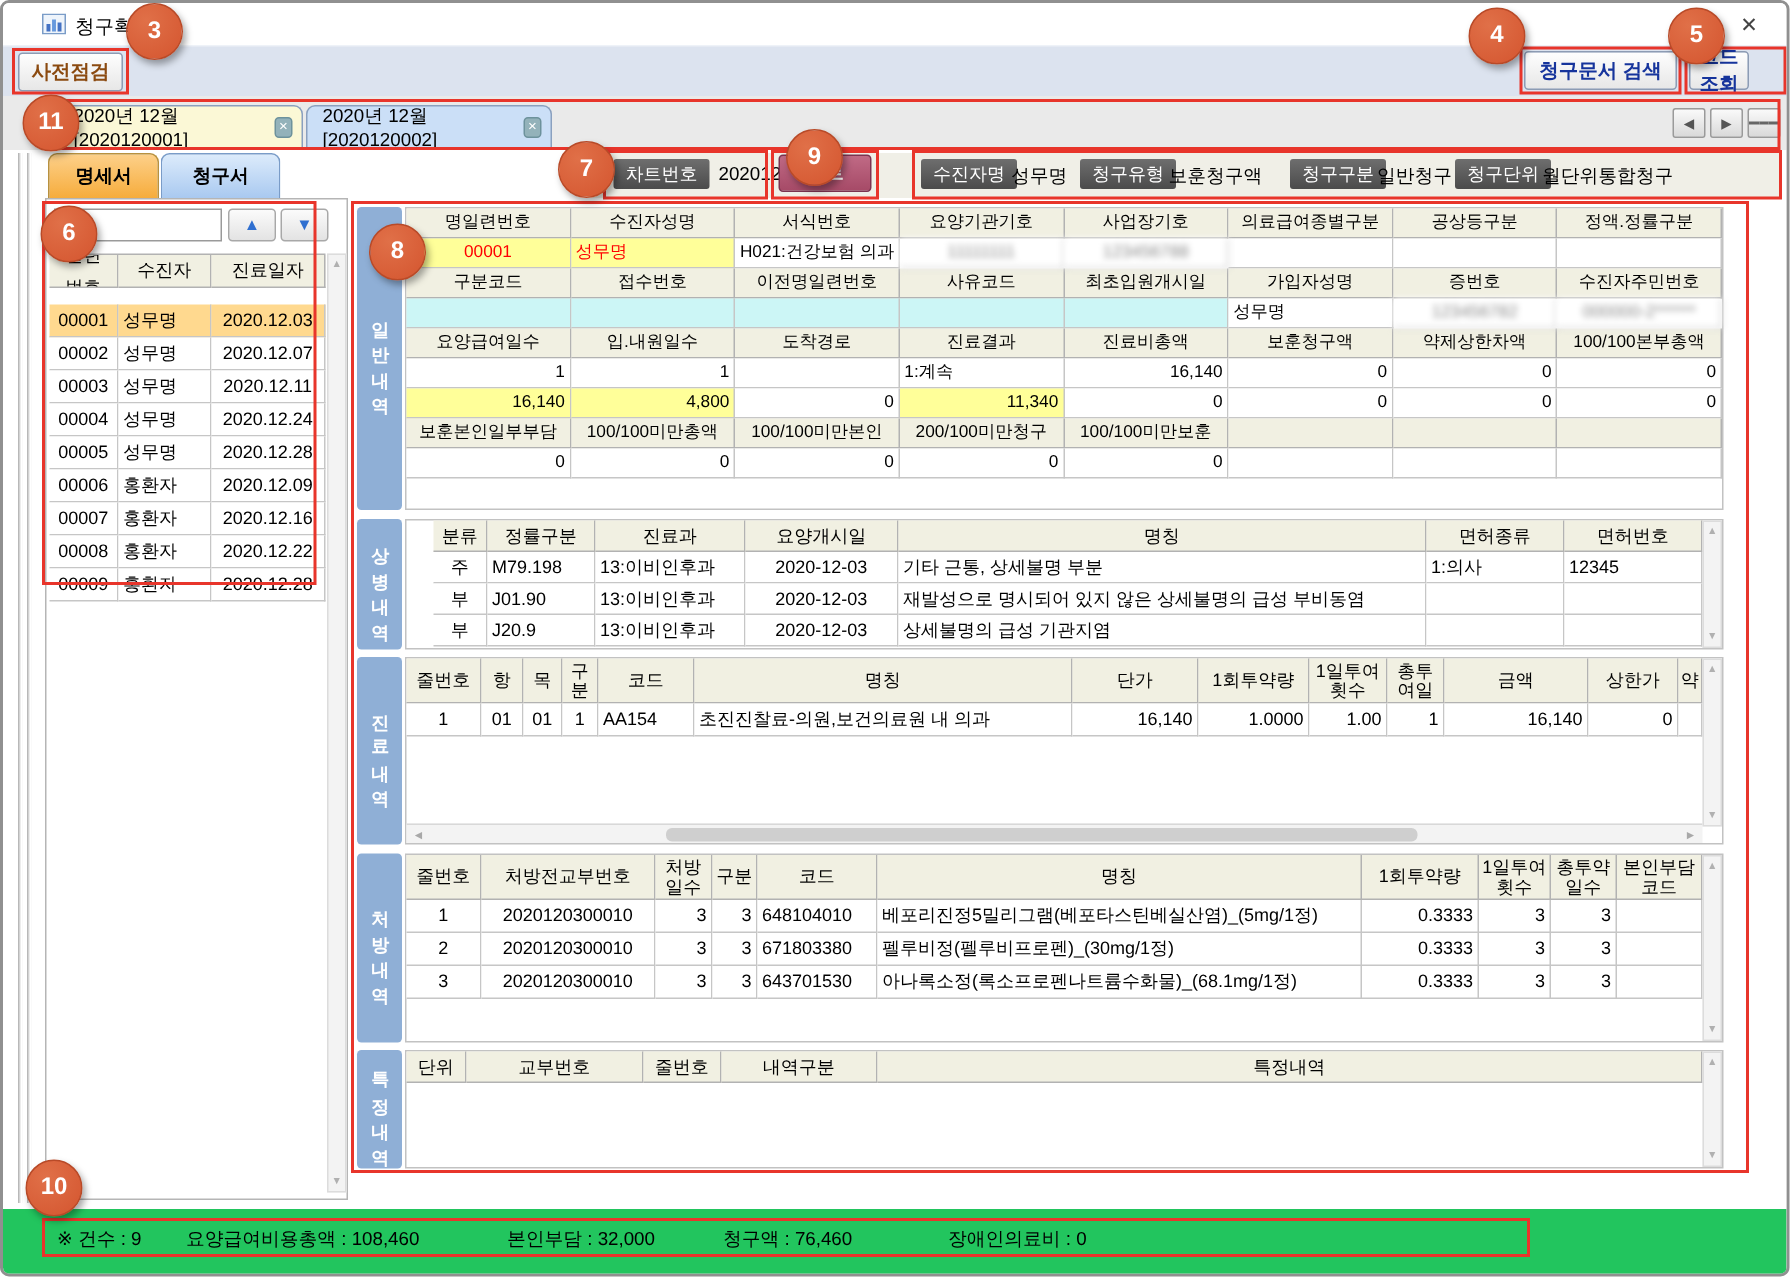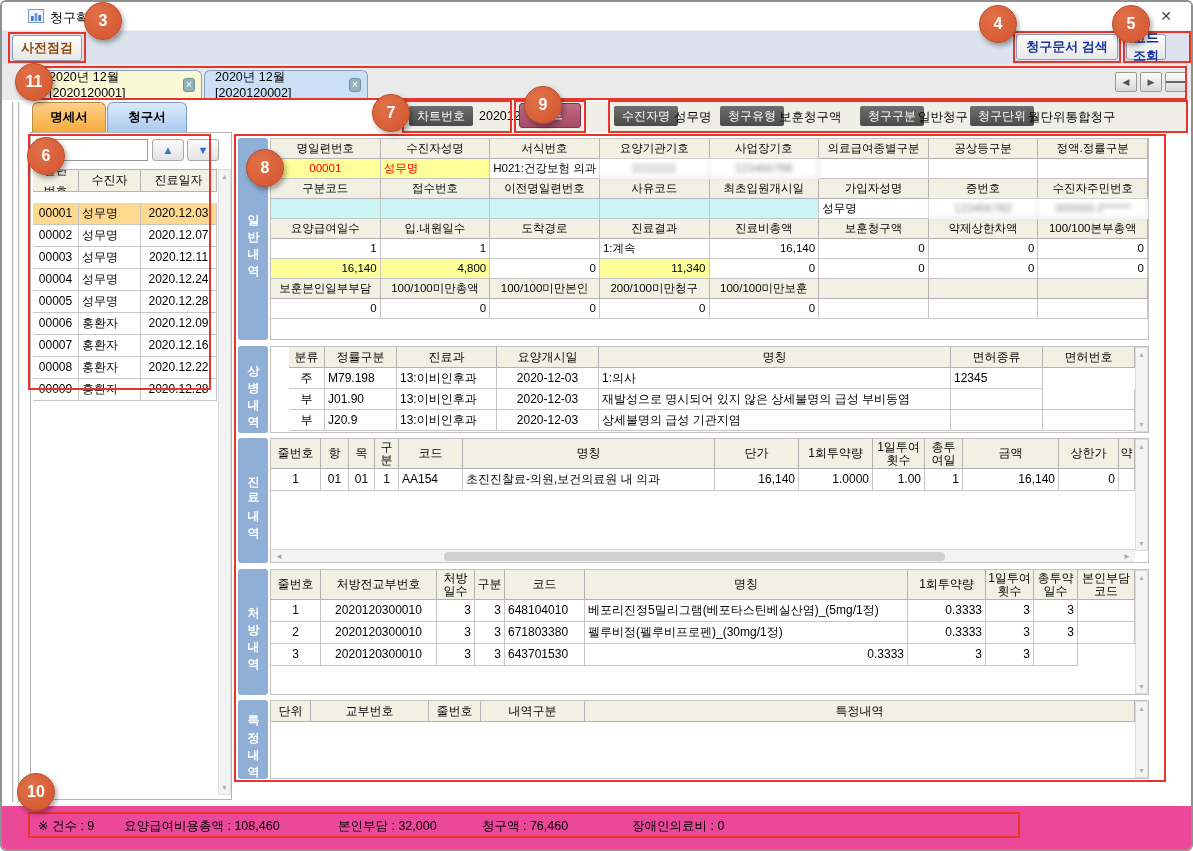--- a/index.html
+++ b/index.html
@@ -101,21 +101,21 @@
   .g-disease { grid-template-columns:36px 72px 100px 102px 1fr 92px 92px;padding-left:18px; }
   .g-treat { grid-template-columns:50px 28px 26px 24px 64px 1fr 84px 74px 52px 38px 96px 60px 16px; }
   .g-rx { grid-template-columns:50px 116px 38px 30px 80px 1fr 78px 48px 44px 57px; }
   .g-special { grid-template-columns:40px 118px 52px 104px 1fr; }
   .hscroll { position:absolute; left:0; bottom:0; width:864px; height:13px; background:#f3f3f3;
              border-top:1px solid #d8d8d8; }
   .hthumb { position:absolute; left:20%; top:2px; width:58%; height:9px; background:#cfcfcf; border-radius:4px; }
   .harrow { position:absolute; top:3px; color:#a8a8a8; font-size:8px; line-height:8px; }
   .ha-l { left:4px; } .ha-r { right:4px; }
   
-  .statusbar { position:absolute; left:0; top:804px; width:100%; height:45px; background:#ec4899; }
+  .statusbar { position:absolute; left:0; top:804px; width:100%; height:45px; background:#22c55e; }
   .sitem { position:absolute; top:12px; font-size:12.5px; }
   
   .ann { position:absolute; border:2px solid #e8352b; z-index:50; pointer-events:none; }
   .callout { position:absolute; width:38px; height:38px; border-radius:50%;
              background:radial-gradient(circle at 35% 30%, #e07048, #d4552f); border:1px solid #b84a28;
              color:#fff; font-weight:bold; font-size:16px; display:flex; align-items:center; justify-content:center;
              box-shadow:2px 3px 5px rgba(0,0,0,.35); z-index:60; pointer-events:none; }
 </style>
 </head>
 <body>
@@ -363,20 +363,21 @@
                 <div class="tc th">면허종류</div>
                 <div class="tc th">면허번호</div>
               </div>
             <div>
 
                 <div class="trow g-disease r21">
                   <div class="tc center">주</div>
                   <div class="tc left">M79.198</div>
                   <div class="tc left">13:이비인후과</div>
                   <div class="tc center">2020-12-03</div>
+                  <div class="tc left">기타 근통, 상세불명 부분</div>
                   <div class="tc left">1:의사</div>
                   <div class="tc left">12345</div>
                 </div>
 
                 <div class="trow g-disease r21">
                   <div class="tc center">부</div>
                   <div class="tc left">J01.90</div>
                   <div class="tc left">13:이비인후과</div>
                   <div class="tc center">2020-12-03</div>
                   <div class="tc left">재발성으로 명시되어 있지 않은 상세불명의 급성 부비동염</div>
@@ -502,20 +503,21 @@
                   <div class="tc right">3</div>
                   <div class="tc"></div>
                 </div>
 
                 <div class="trow g-rx r22">
                   <div class="tc center">3</div>
                   <div class="tc center">2020120300010</div>
                   <div class="tc right">3</div>
                   <div class="tc right">3</div>
                   <div class="tc left">643701530</div>
+                  <div class="tc left">아나록소정(록소프로펜나트륨수화물)_(68.1mg/1정)</div>
                   <div class="tc right">0.3333</div>
                   <div class="tc right">3</div>
                   <div class="tc right">3</div>
                   <div class="tc"></div>
                 </div>
               </div>
           </div>
           <div class="vscroll sec-vscroll">
               <span class="sarrow sa-up">▲</span>
               <span class="sarrow sa-down">▼</span>

